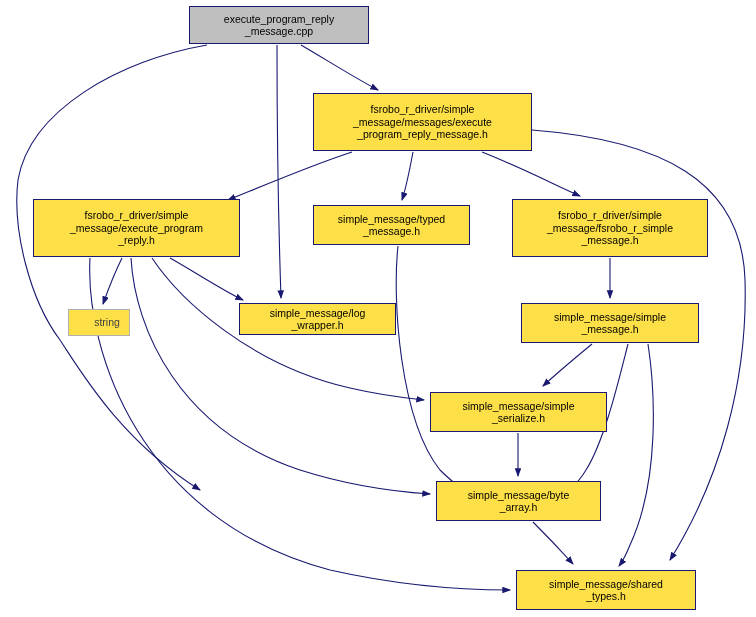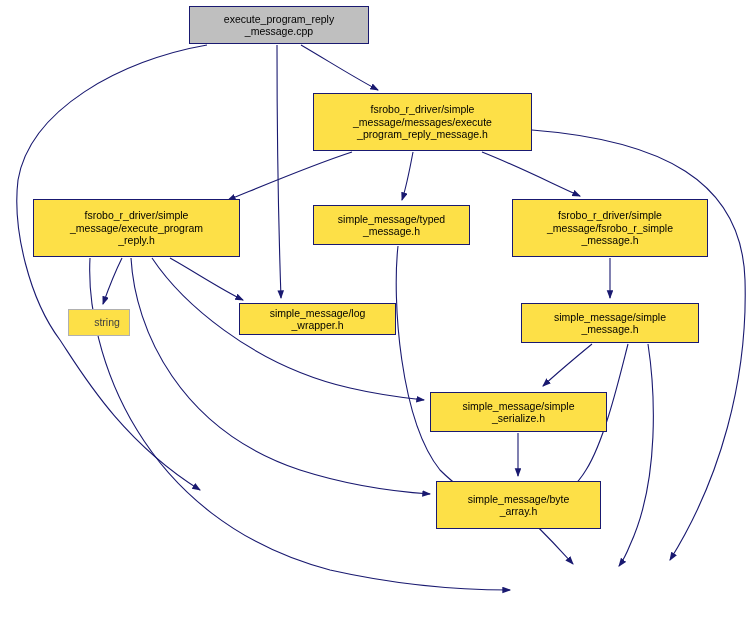--- a/index.html
+++ b/index.html
@@ -121,17 +121,19 @@
 
   <div class="node" style="left:204px; top:303px; width:157px; height:32px;margin-left:35px;">simple_message/log
 _wrapper.h</div>
 
   <div class="node" style="left:521px; top:303px; width:178px; height:40px;">simple_message/simple
 _message.h</div>
 
   <div class="node" style="left:430px; top:392px; width:177px; height:40px;">simple_message/simple
 _serialize.h</div>
 
-  <div class="node" style="left:436px; top:481px; width:165px; height:48px;text-align:center;">simple_message/byte
+  <div class="node" style="left:436px; top:481px; width:165px; height:40px;text-align:center;">simple_message/byte
 _array.h</div>
 
+  <div class="node" style="left:516px; top:570px; width:180px; height:40px;">simple_message/shared
+_types.h</div>
 
 </div>
 
 </body></html>

